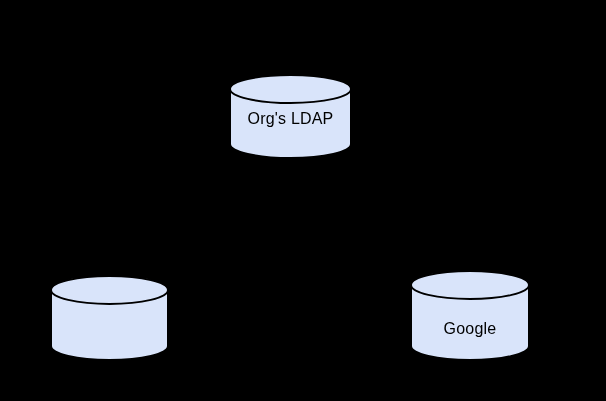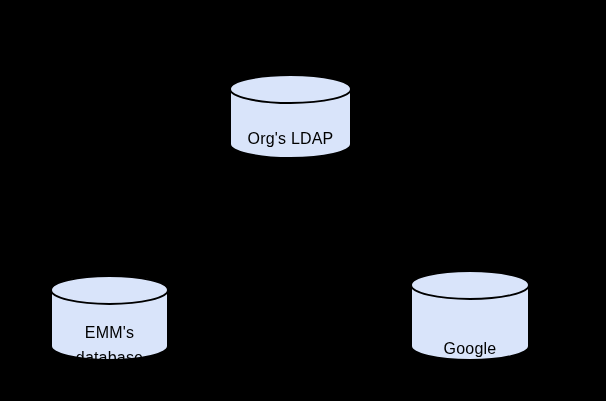--- a/index.html
+++ b/index.html
@@ -25,21 +25,20 @@
   }
   .node-label {
     position: absolute;
     text-align: center;
     font-size: 16px;
     line-height: 25px;
     color: #000000;
     font-weight: 400;
     letter-spacing: 0.2px;
     white-space: nowrap;
-    margin-top: 20px;
   }
   .label-ldap   { left: 229px; top: 106px; width: 123px; }
   .label-emm    { left: 50px;  top: 300px; width: 119px; }
   .label-google { left: 410px; top: 316px; width: 120px; text-align: center; }
 </style>
 </head>
 <body>
 
 <div class="canvas">
 
@@ -58,22 +57,18 @@
     <g>
       <path d="M411 285 V346 A59 14 0 0 0 529 346 V285" stroke-width="2" fill="#d9e4fa" stroke="#000000"></path>
       <ellipse cx="470" cy="285" rx="59" ry="14" stroke-width="2" fill="#d9e4fa" stroke="#000000"></ellipse>
     </g>
   </svg>
 
   <div class="node-label label-ldap">
     <div>Org's LDAP</div>
   </div>
 
-  <div class="node-label label-emm">
-    <div>EMM's</div>
-    <div>database</div>
-  </div>
 
   <div class="node-label label-google">
     <div>Google</div>
   </div>
 
 </div>
 
 </body></html>

